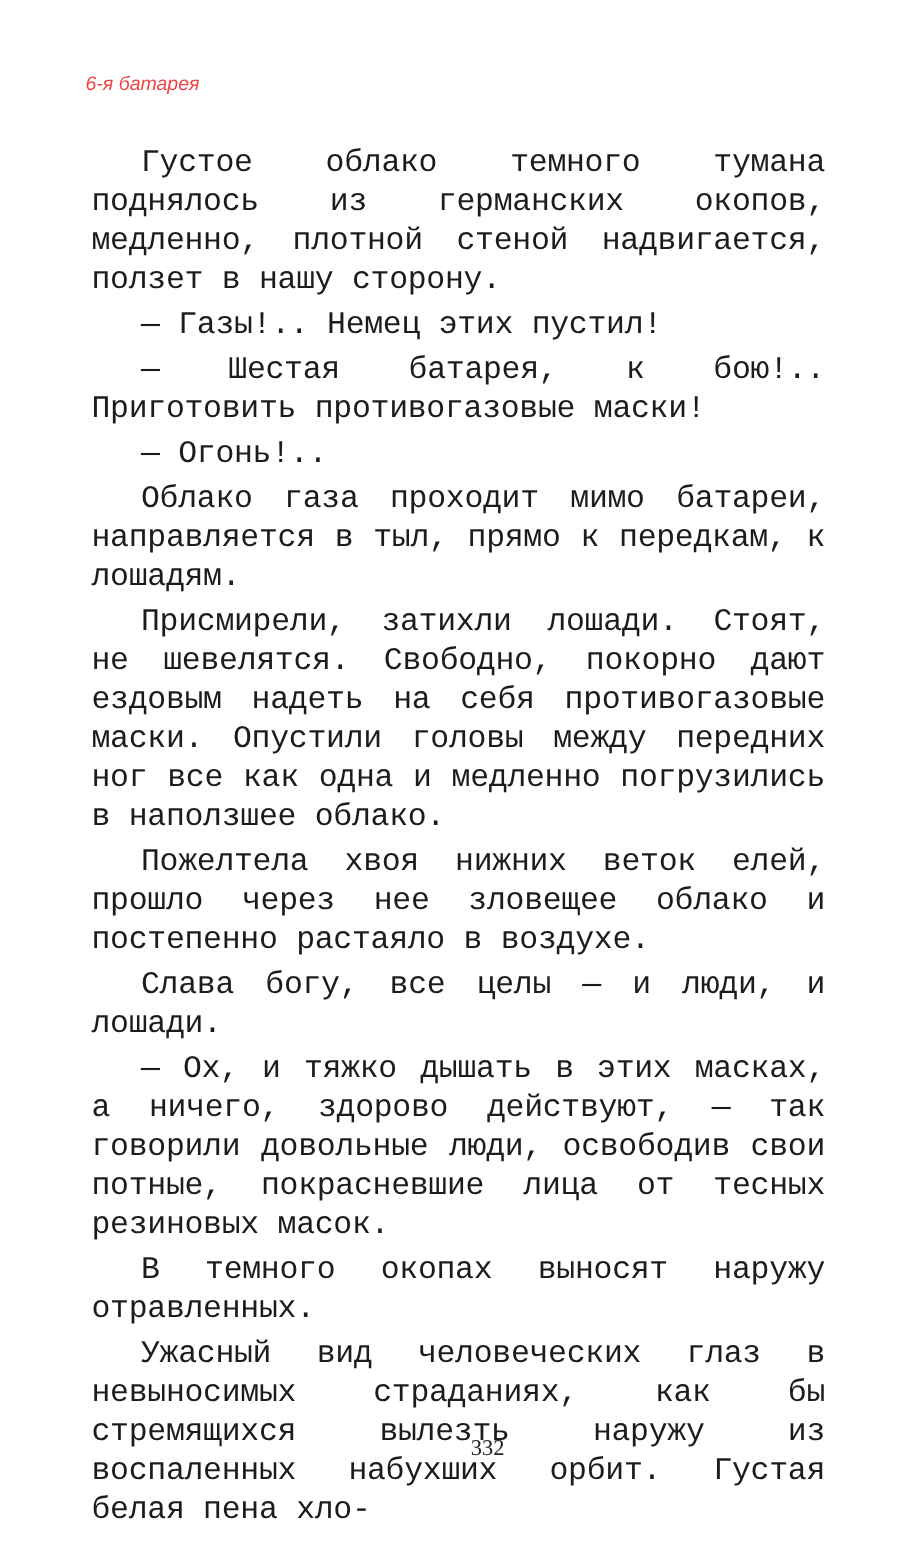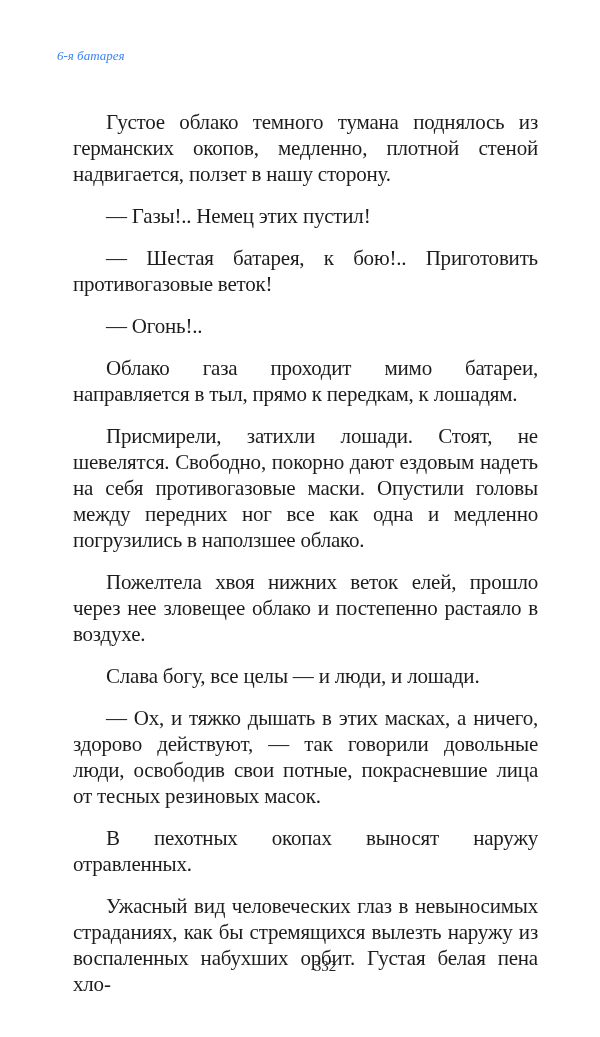--- a/index.html
+++ b/index.html
@@ -11,41 +11,42 @@
       width: 600px;
       height: 1037px;
       position: relative;
       overflow: hidden;
       color: #1a1a1a;
     }
     .running-header {
       position: absolute;
       left: 57px;
       top: 48px;
-      font-family: Liberation Serif, serif;
+      font-family: Liberation Sans, sans-serif;
       font-style: italic;
       font-size: 13px;
-      color: #3b82f6;
+      color: #ef4444;
     }
     .body-text {
       position: absolute;
       left: 57px;
       top: 93px;
       width: 497px;
       font-family: "Liberation Serif", serif;
       font-size: 21px;
       line-height: 26px;
       text-align: justify;
       hyphens: manual;
       letter-spacing: -0.2px;
       color: #1c1c1c;
     }
     .body-text p {
-      margin: 16px;
+      margin: 4px;
       text-indent: 33px;
+      font-family: Liberation Mono, monospace;
     }
     .page-number {
       position: absolute;
       left: 0;
       width: 600px;
       top: 958px;
       text-align: center;
       font-family: Liberation Serif, serif;
       font-size: 15px;
       color: #222;
@@ -53,24 +54,24 @@
     }
   </style>
 </head>
 <body>
 
 <div class="running-header">6-я батарея</div>
 
 <div class="body-text">
   <p>Густое облако темного тумана поднялось из германских окопов, медленно, плотной стеной надвигается, ползет в нашу сторону.</p>
   <p>— Газы!.. Немец этих пустил!</p>
-  <p>— Шестая батарея, к бою!.. Приготовить противогазовые веток!</p>
+  <p>— Шестая батарея, к бою!.. Приготовить противогазовые маски!</p>
   <p>— Огонь!..</p>
   <p>Облако газа проходит мимо батареи, направляется в тыл, прямо к передкам, к лошадям.</p>
   <p>Присмирели, затихли лошади. Стоят, не шевелятся. Свободно, покорно дают ездовым надеть на себя противогазовые маски. Опустили головы между передних ног все как одна и медленно погрузились в наползшее облако.</p>
   <p>Пожелтела хвоя нижних веток елей, прошло через нее зловещее облако и постепенно растаяло в воздухе.</p>
   <p>Слава богу, все целы — и люди, и лошади.</p>
   <p>— Ох, и тяжко дышать в этих масках, а ничего, здорово действуют, — так говорили довольные люди, освободив свои потные, покрасневшие лица от тесных резиновых масок.</p>
-  <p>В пехотных окопах выносят наружу отравленных.</p>
+  <p>В темного окопах выносят наружу отравленных.</p>
   <p>Ужасный вид человеческих глаз в невыносимых страданиях, как бы стремящихся вылезть наружу из воспаленных набухших орбит. Густая белая пена хло-</p>
 </div>
 
 <div class="page-number">332</div>
 
 </body></html>

